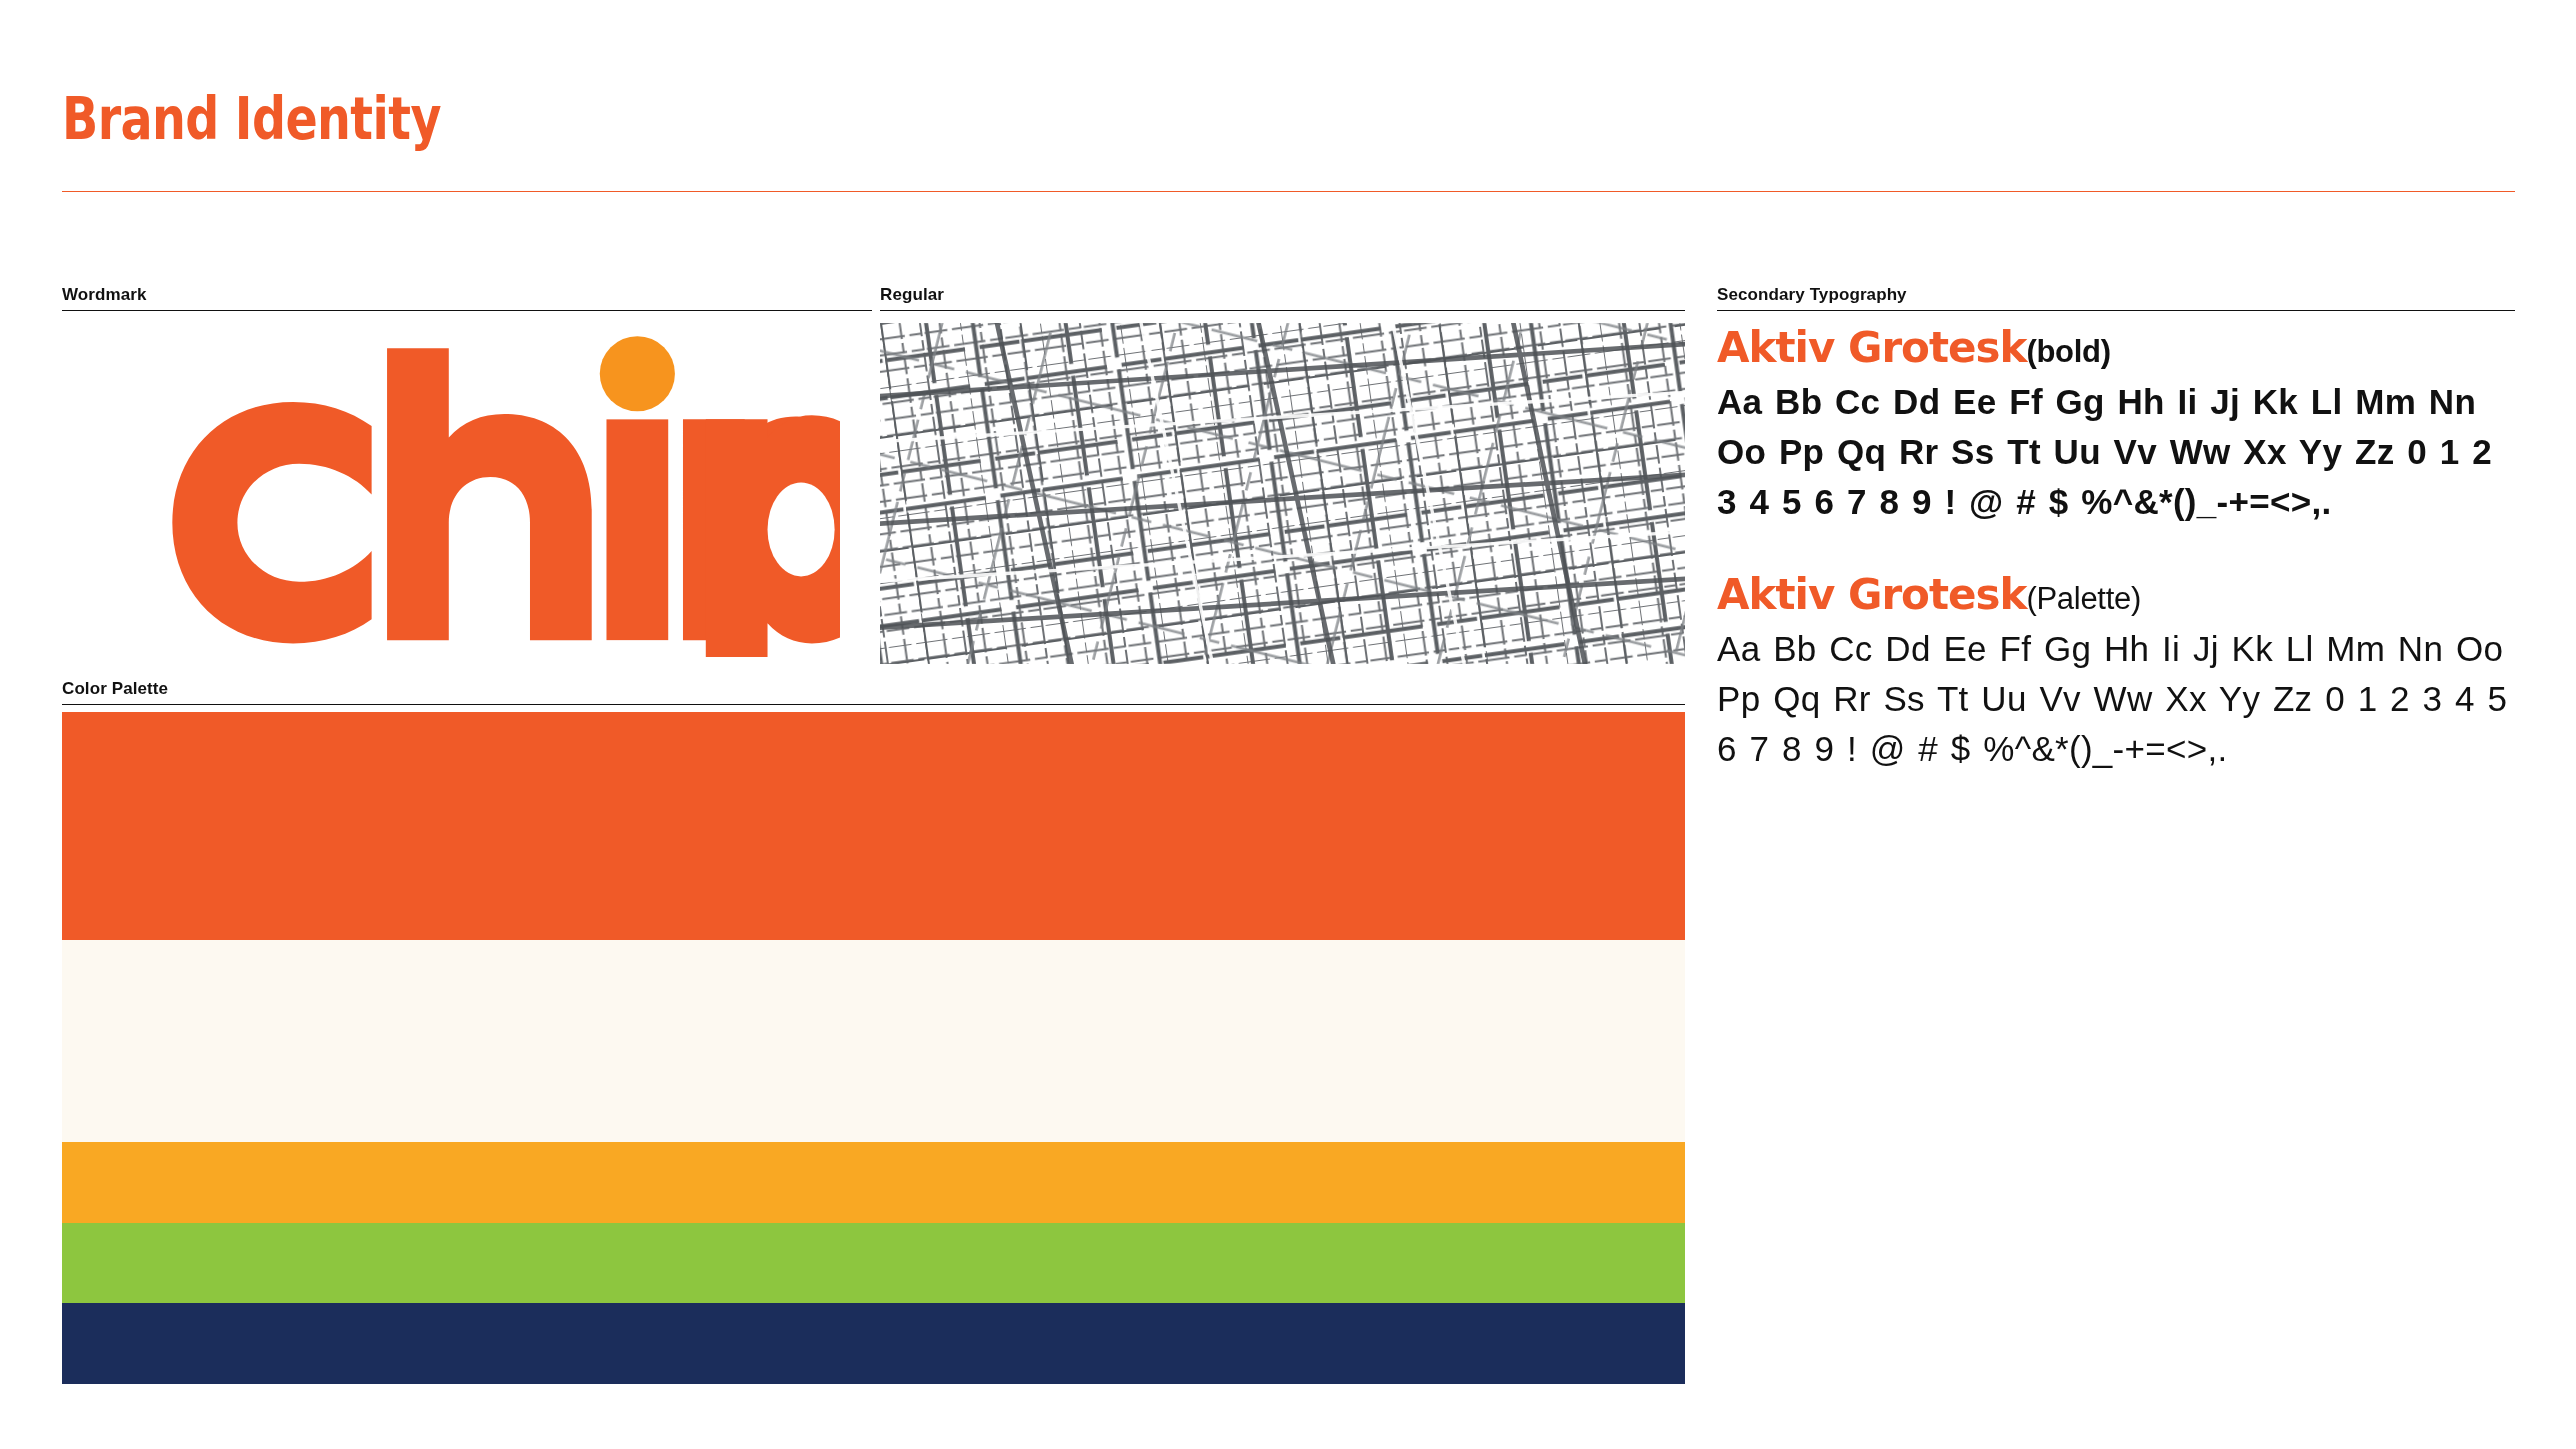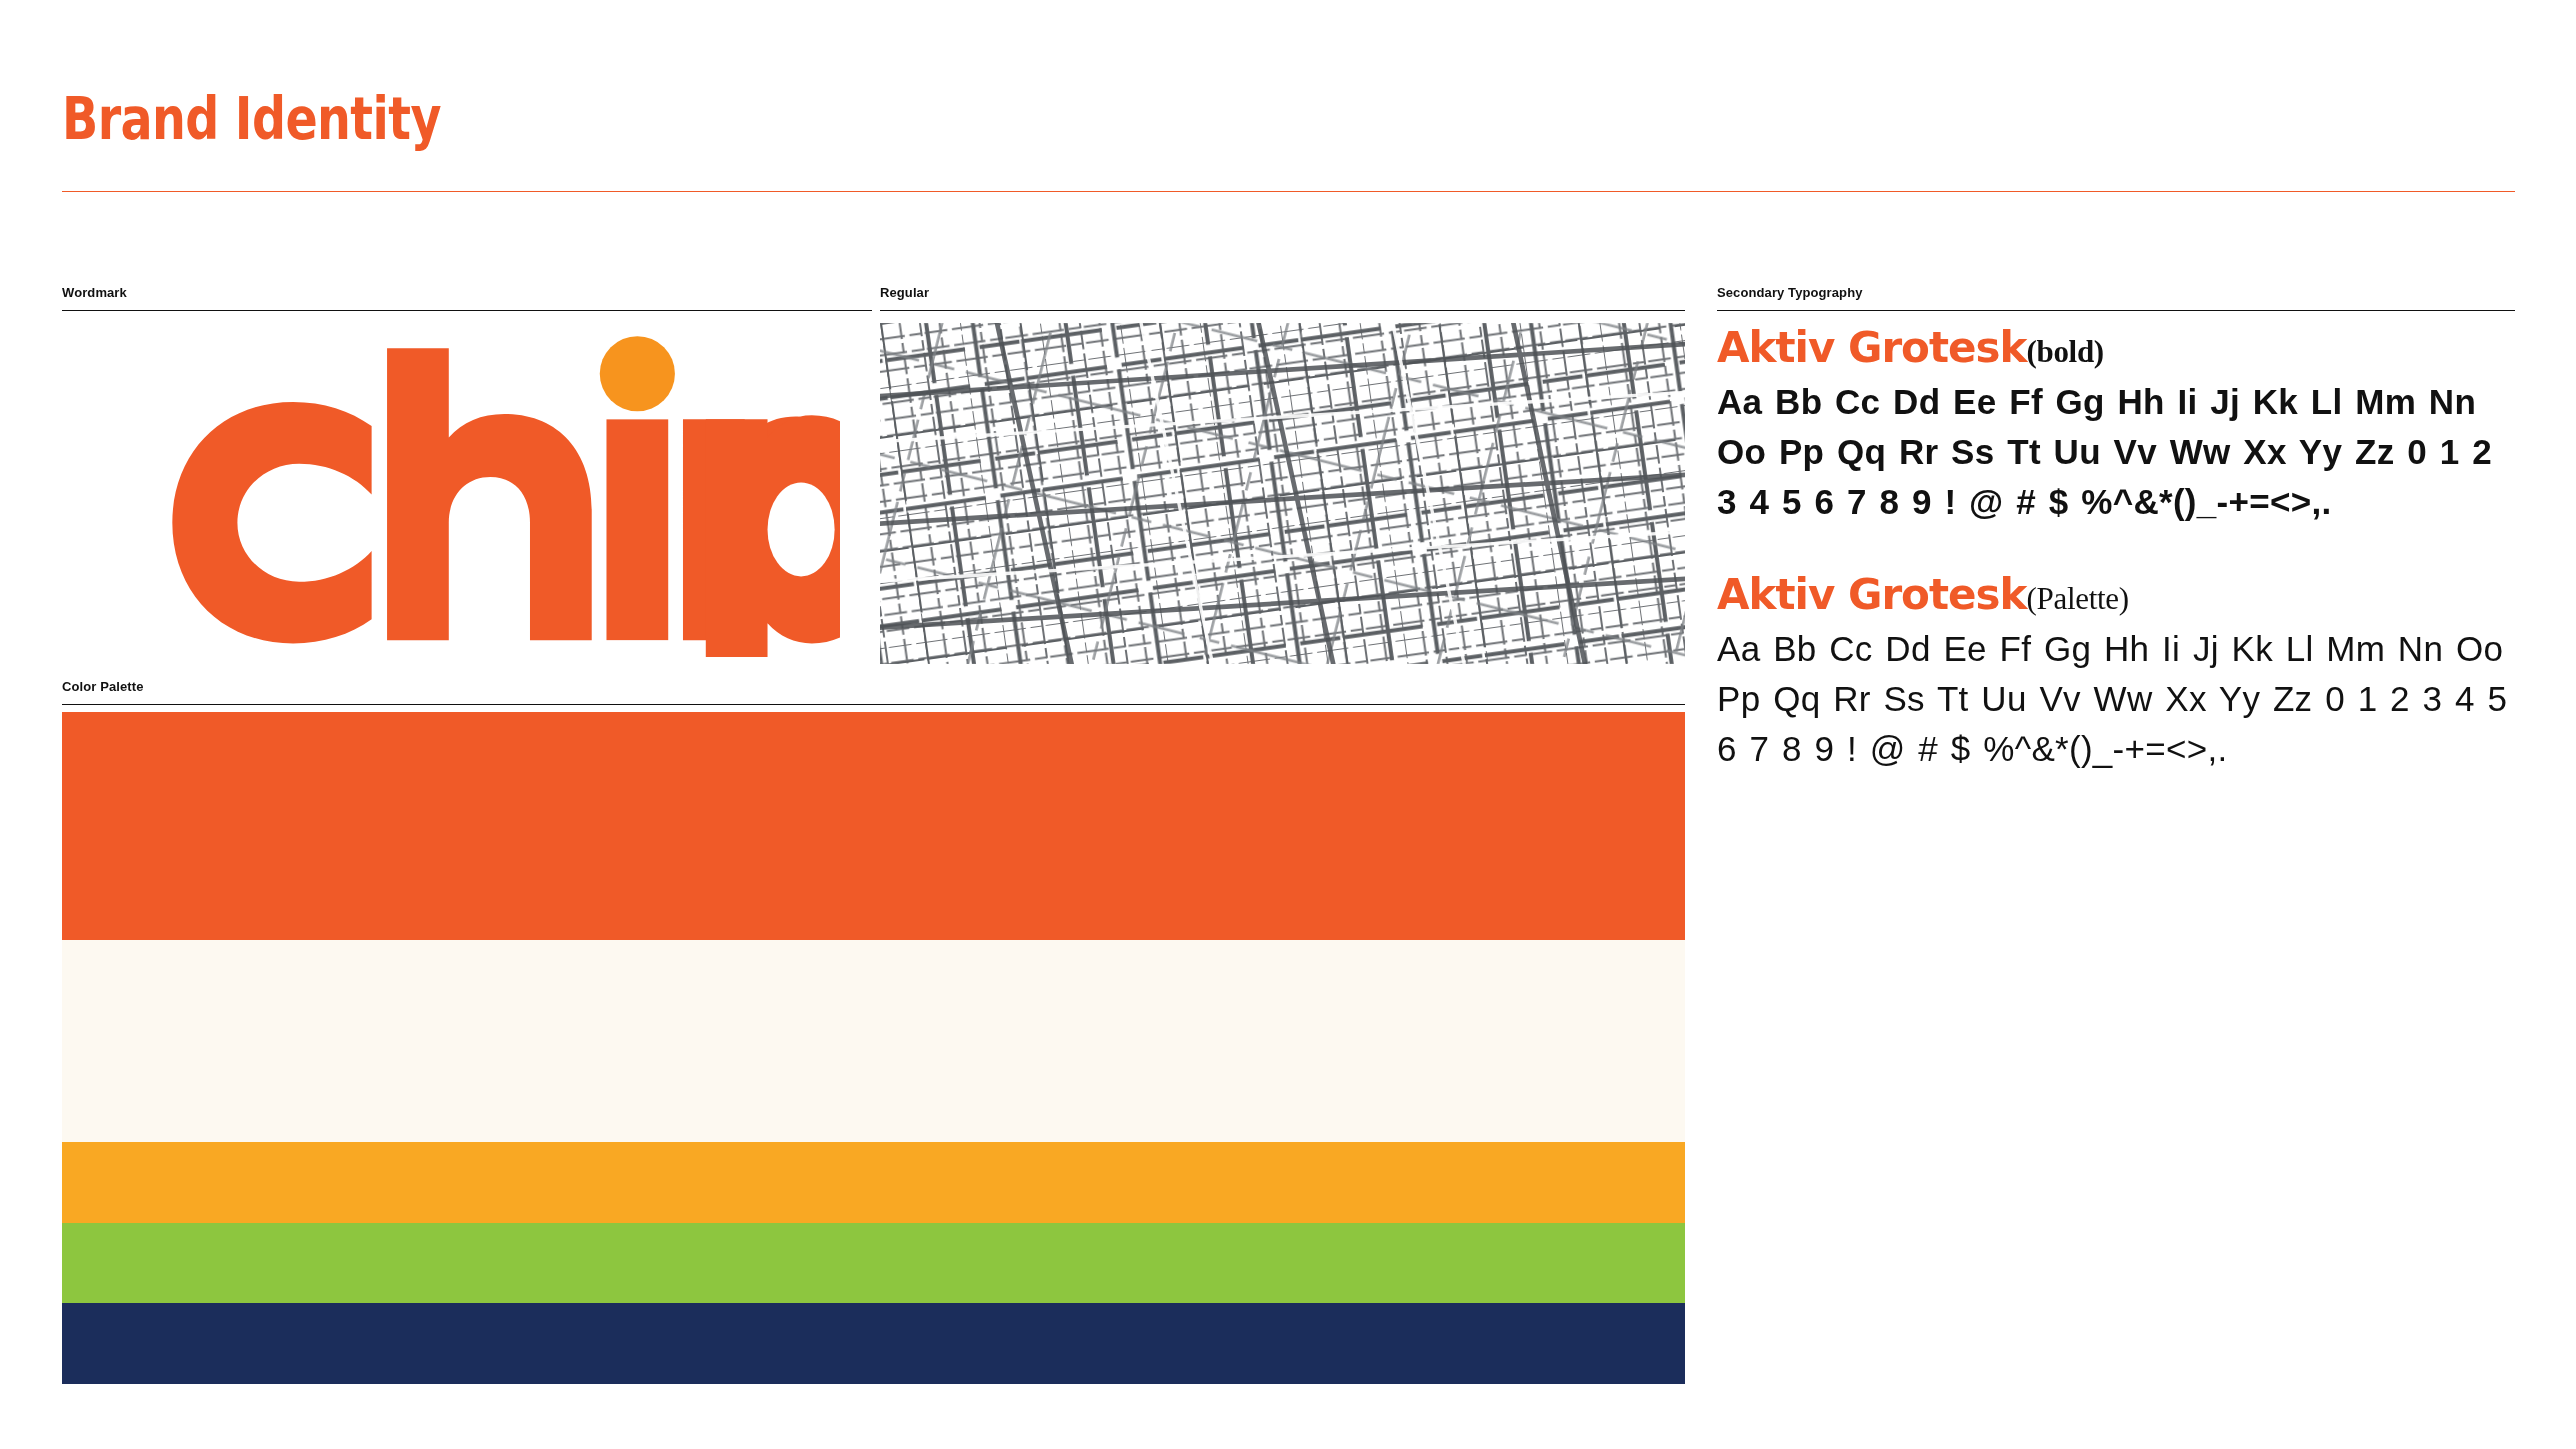--- a/index.html
+++ b/index.html
@@ -47,21 +47,21 @@
     top: 191px;
     width: 2453px;
     height: 1.3px;
     background: #F05A28;
   }
 
   
   .sec-label {
     font-family: "Liberation Sans", sans-serif;
     font-weight: 700;
-    font-size: 13px;
+    font-size: 17px;
     letter-spacing: 0.1px;
     color: #111111;
     white-space: nowrap;
     text-align: right;
   }
   .sec-rule {
     height: 1.3px;
     background: #111111;
   }
 
@@ -128,21 +128,21 @@
     white-space: nowrap;
   }
   .face-name {
     font-family: "DejaVu Sans", sans-serif;
     font-weight: 700;
     color: #F05A28;
     letter-spacing: -1px;
     margin-top: 23px;
   }
   .face-weight {
-    font-family: Liberation Serif, serif;
+    font-family: Liberation Sans, sans-serif;
     font-weight: 700;
     color: #111111;
     font-size: 31px;
     letter-spacing: -0.3px;
   }
   .face-weight.reg { font-weight: 400; }
   .glyphs {
     font-family: "Liberation Sans", sans-serif;
     font-size: 35px;
     line-height: 50px;

